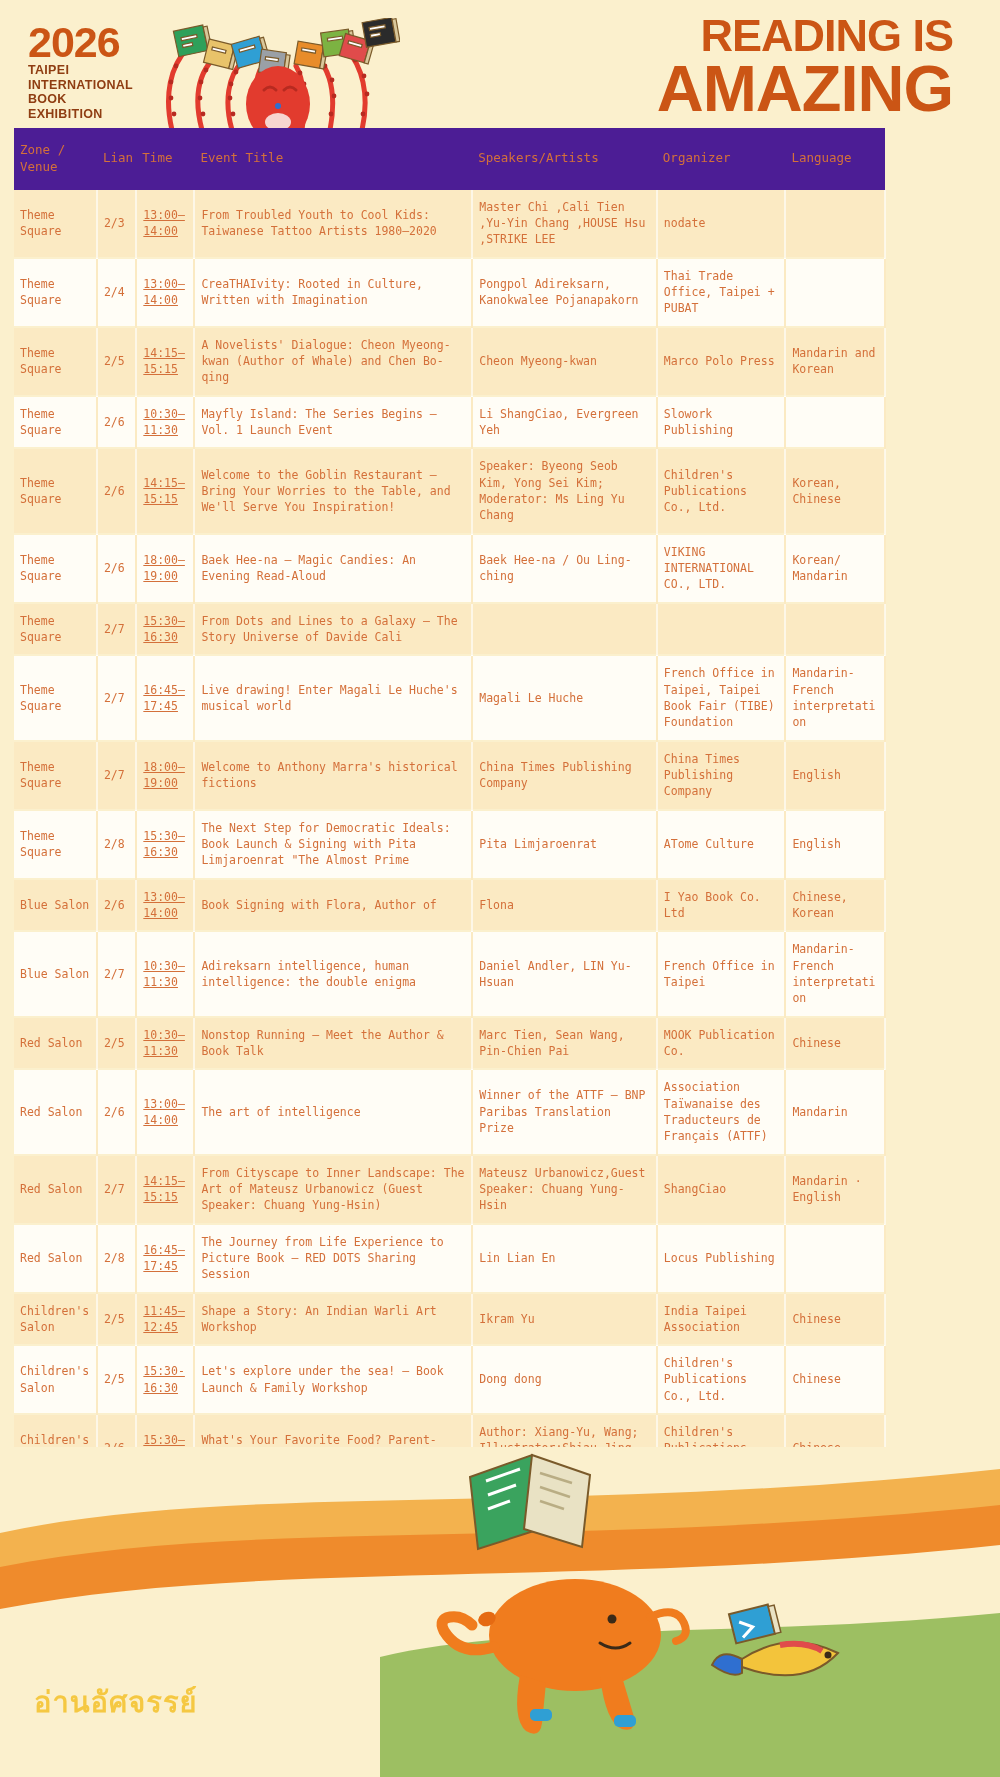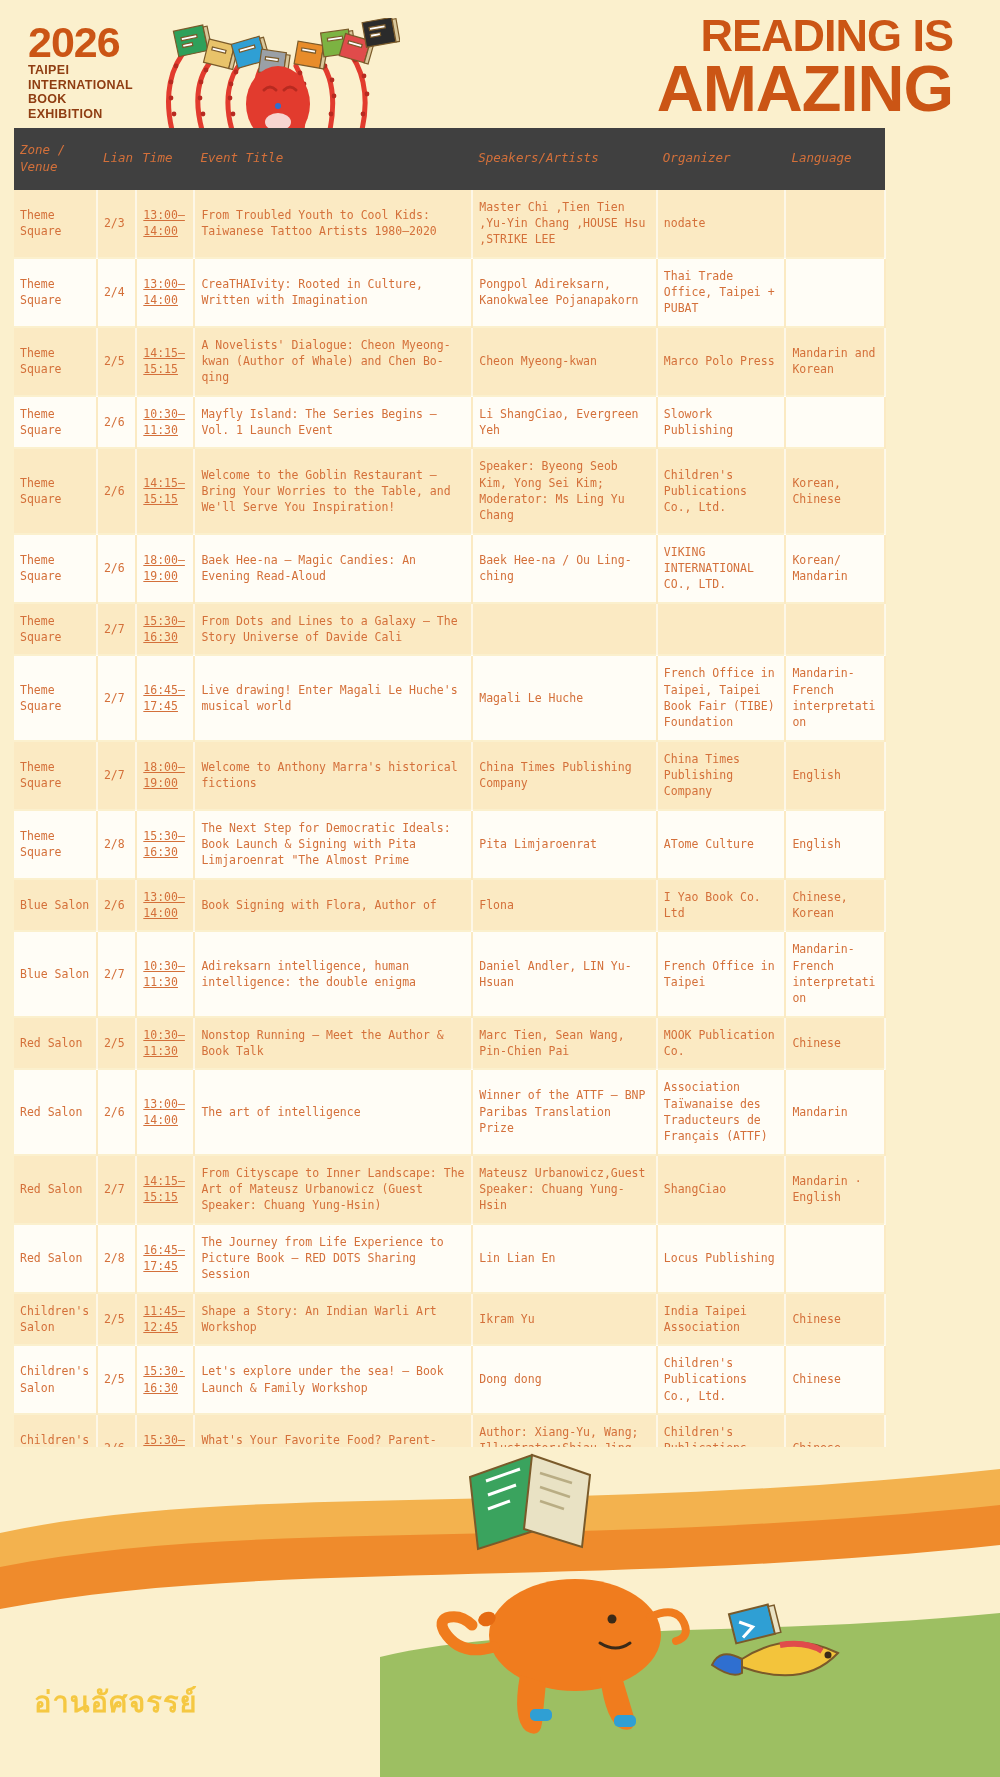--- a/index.html
+++ b/index.html
@@ -35,21 +35,21 @@
     letter-spacing:-1px;
   }
   .headline .l1 { font-size:45px; line-height:0.98; display:block; }
   .headline .l2 { font-size:65px; line-height:0.94; display:block; }
 
   .octo { position:absolute; left:150px; top:18px; width:250px; height:112px; }
 
   
   .table-wrap { position:absolute; top:128px; left:14px; width:872px; }
   table { border-collapse:collapse; width:872px; table-layout:fixed; }
-  thead tr { background:#404040;font-style:italic; }
+  thead tr { background:#4c1d95; }
   th {
     color:#d4703a; font-weight:normal; font-size:12.5px;
     text-align:left; vertical-align:middle;
     padding:14px 6px; line-height:1.35;
   }
   td {
     color:#d4703a; font-size:11.5px; line-height:1.42;
     vertical-align:middle; padding:9px 6px;
     border-right:2px solid rgba(255,255,255,0.55);
     word-wrap:break-word; overflow-wrap:break-word;
@@ -212,21 +212,21 @@
         <th>Language</th>
       </tr>
     </thead>
     <tbody id="tbody">
         <tr class="odd">
           <td>Theme Square</td>
           <td>2/3</td>
           <td class="nowrap-time">13:00–
 14:00</td>
           <td>From Troubled Youth to Cool Kids: Taiwanese Tattoo Artists 1980–2020</td>
-          <td>Master Chi ,Tien Tien ,Yu-Yin Chang ,HOUSE Hsu ,STRIKE LEE</td>
+          <td>Master Chi ,Cali Tien ,Yu-Yin Chang ,HOUSE Hsu ,STRIKE LEE</td>
           <td>nodate</td>
           <td></td>
         </tr>
         <tr class="even">
           <td>Theme Square</td>
           <td>2/4</td>
           <td class="nowrap-time">13:00–
 14:00</td>
           <td>CreaTHAIvity: Rooted in Culture, Written with Imagination</td>
           <td>Pongpol Adireksarn, Kanokwalee Pojanapakorn</td>

